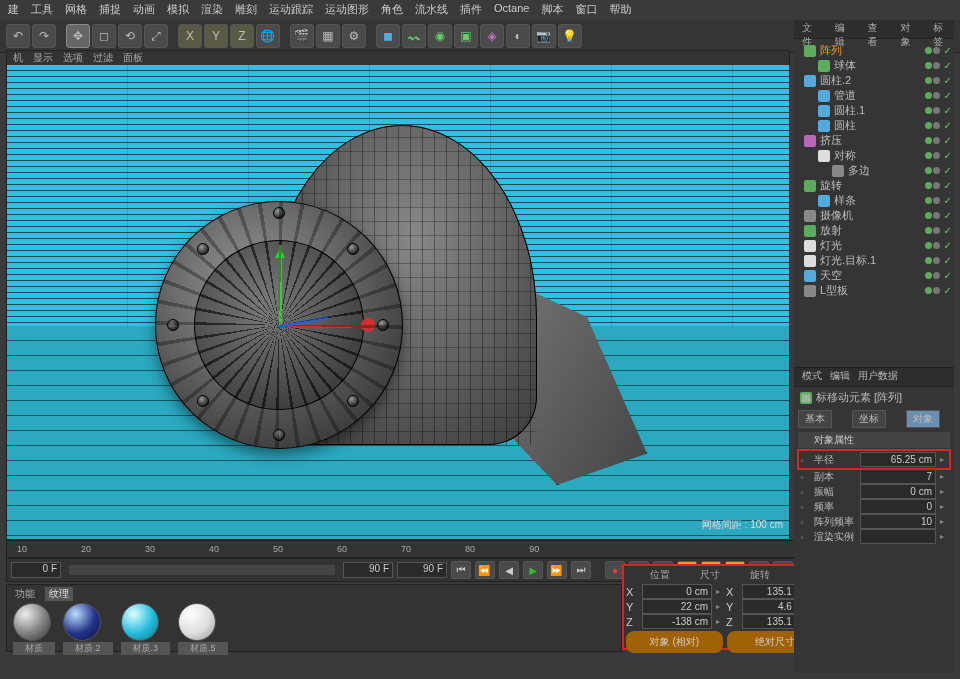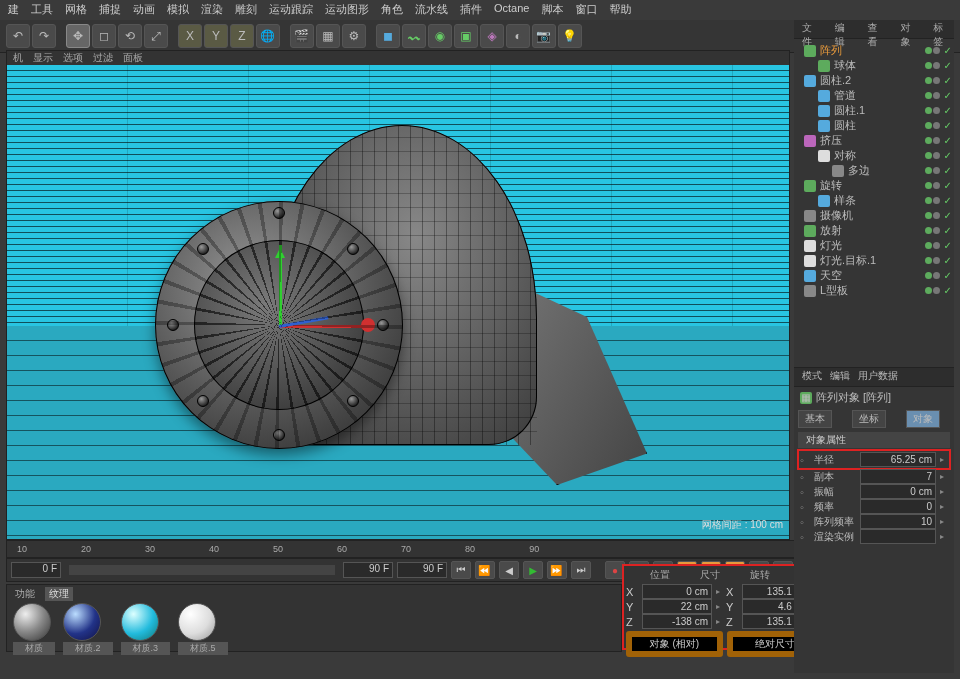--- a/index.html
+++ b/index.html
@@ -24,21 +24,21 @@
 .tdots{display:flex;gap:1px}
 .dot{width:7px;height:7px;border-radius:50%}
 .dot.g{background:#5dab5d}.dot.gr{background:#777}
 .tcheck{color:#6c6;font-size:10px}
 .attr-hdr{height:16px;background:#2d2d2d;display:flex;gap:8px;padding:1px 8px;font-size:10px;border-top:1px solid #222;border-bottom:1px solid #222}
 .attr-title{padding:3px 6px;display:flex;align-items:center;gap:4px}
 .attr-tabs{display:flex;gap:20px;padding:2px 4px}
 .atab{padding:1px 6px;background:#444;border:1px solid #555;font-size:10px}
 .atab.sel{background:#6a8fb0}
 .attr-section{padding:2px 4px}
-.attr-label{background:#444;padding:1px 8px;font-size:10px;color:#ccc;margin-bottom:2px}
+.attr-label{background:#444;padding:1px 16px;font-size:10px;color:#ccc;margin-bottom:2px}
 .arow{display:flex;align-items:center;height:15px;gap:4px;padding:0 2px}
 .arow .bullet{width:10px;color:#888}
 .arow .albl{width:42px;font-size:10px;color:#bbb}
 .arow .inp{flex:1;height:13px;background:#2a2a2a;border:1px solid #555;color:#ccc;font-size:10px;padding:0 3px;display:flex;align-items:center;justify-content:flex-end}
 .arow .spin{width:8px;color:#888;font-size:8px}
 .redbox{border:2px solid #d22;padding:1px;margin:-1px}
 .viewport{position:absolute;left:6px;top:50px;width:782px;height:488px;background:linear-gradient(#4b4b4b,#434343);border:1px solid #222}
 .vp-header{height:14px;background:#333;display:flex;gap:10px;padding:0 6px;font-size:10px;color:#aaa;align-items:center}
 .vp-canvas{position:relative;width:100%;height:calc(100% - 14px);overflow:hidden;background:linear-gradient(to bottom,#4e4e4e 0%,#4e4e4e 55%,#474747 55%,#474747 100%)}
 .vp-grid{position:absolute;inset:0;background:#28c5e2;clip-path:polygon(0 0,100% 0,100% 100%,0 100%)}
@@ -77,21 +77,21 @@
 .matball.white{background:radial-gradient(circle at 32% 28%,#fff,#ddd 55%,#999)}
 .mat-wrap{text-align:center;font-size:9px;color:#aaa}
 .mat-wrap .lbl{background:#555;padding:0 12px;margin-top:1px;display:inline-block}
 .coord{position:absolute;left:622px;top:564px;width:298px;height:78px;background:#333;border:2px solid #d22;padding:2px}
 .crd-hdr{display:flex;gap:30px;font-size:10px;color:#aaa;padding:0 24px 2px}
 .crow{display:flex;align-items:center;gap:4px;height:15px}
 .crow .cl{width:12px;color:#ccc}
 .crow .cin{width:62px;height:13px;background:#2a2a2a;border:1px solid #555;font-size:10px;color:#ccc;text-align:right;padding:0 3px;display:flex;align-items:center;justify-content:flex-end}
 .crow .sp{width:6px;color:#888;font-size:8px}
 .cbtns{display:flex;gap:4px;padding-top:2px}
-.cbtn{flex:1;height:14px;background:#000000;border:6px solid #a16207;border-radius:3px;font-size:10px;color:#ccc;display:flex;align-items:center;justify-content:center}
+.cbtn{flex:1;height:14px;background:#a16207;border:4px solid #a16207;border-radius:8px;font-size:10px;color:#ccc;display:flex;align-items:center;justify-content:center}
 .status{position:absolute;left:6px;bottom:2px;right:6px;height:14px;font-size:10px;color:#aaa}
 </style>
 </head>
 <body>
 
 <div class="app">
   <div class="menubar">
       <span>建</span>
       <span>工具</span>
       <span>网格</span>
@@ -446,21 +446,21 @@
         </div>
       </div>
 
     <div class="attr-hdr" style="margin-top:60px">
       <span>模式</span>
         <span>编辑</span>
         <span>用户数据</span>
     </div>
     <div class="attr-title">
       <span class="ticon g">▦</span>
-      <span>阵列对象 [阵列]</span>
+      <span>标移动元素 [阵列]</span>
     </div>
     <div class="attr-tabs">
       <div class="atab">基本</div>
       <div class="atab">坐标</div>
       <div class="atab sel">对象</div>
     </div>
     <div class="attr-section">
       <div class="attr-label">对象属性</div>
       <div id="attr-rows">
           <div class="arow redbox">

